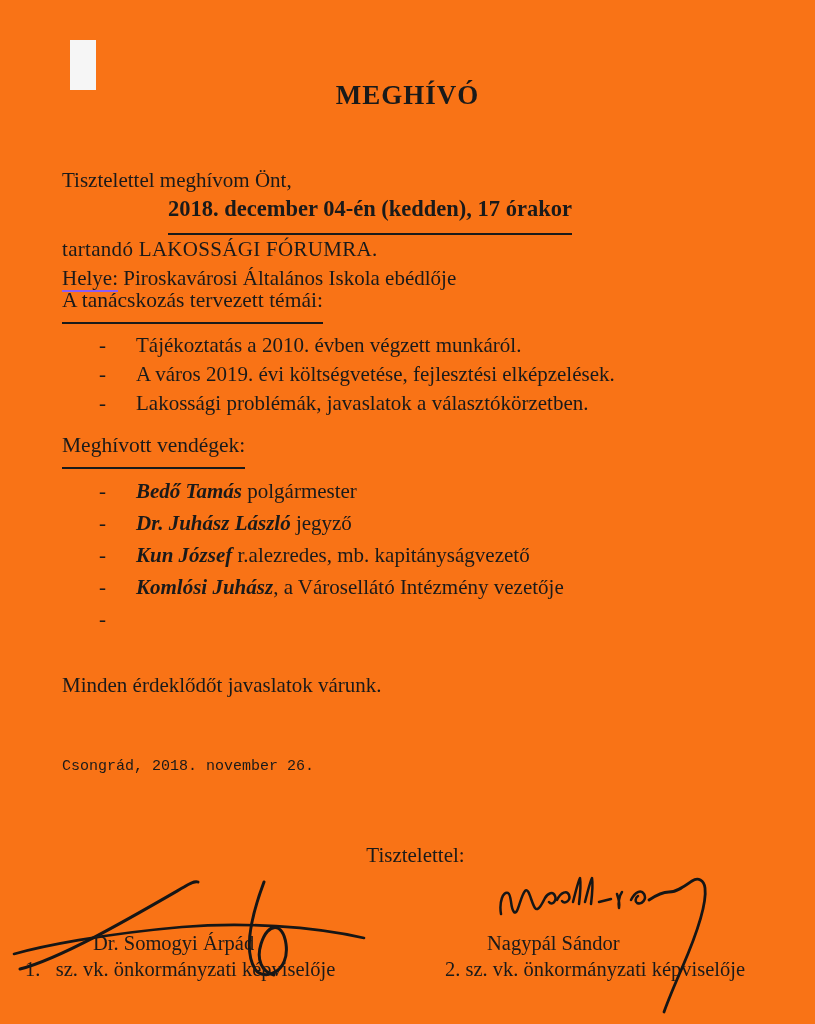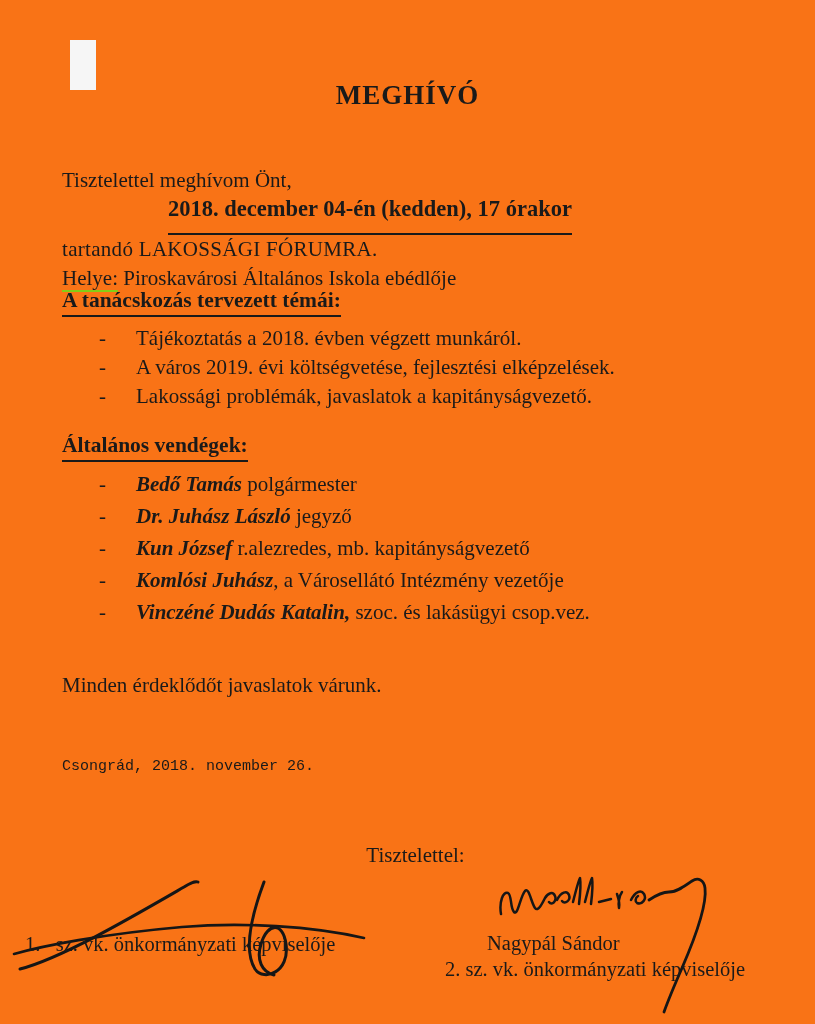--- a/index.html
+++ b/index.html
@@ -43,30 +43,30 @@
     font-weight: bold;
     font-size: 22.5px;
     display: inline-block;
     border-bottom: 2.5px solid #1a1a1a;
     padding-bottom: 11px;
     line-height: 26px;
   }
   .caps { letter-spacing: 0.3px; }
   .ul-label {
     display: inline-block;
-    border-bottom: 2px solid #84cc16;
+    border-bottom: 2px solid #8b5cf6;
     line-height: 24px;
   }
 
   .section-heading {
     font-size: 21.5px;
-    font-weight: bold;
+    font-weight: normal;
     display: inline-block;
     border-bottom: 2.5px solid #1a1a1a;
-    padding-bottom: 2px;
+    padding-bottom: 9px;
     line-height: 25px;
   }
 
   .topics { left: 62px; top: 288px; width: 720px; font-size: 21px; }
   .guests { left: 62px; top: 433px; width: 720px; font-size: 21px; }
 
   .li {
     display: flex;
     margin-top: 6px;
     line-height: 23px;
@@ -124,53 +124,52 @@
       <span class="date-text">2018. december 04-én (kedden), 17 órakor</span>
     </div>
     <div class="caps">tartandó LAKOSSÁGI FÓRUMRA.</div>
     <div><span class="ul-label">Helye:</span><span> Piroskavárosi Általános Iskola ebédlője</span></div>
   </div>
 
   <div class="abs topics">
     <span class="section-heading">A tanácskozás tervezett témái:</span>
     <div class="li">
       <span class="dash">-</span>
-      <span>Tájékoztatás a 2018. évben végzett munkáról.</span>
+      <span>Tájékoztatás a 2010. évben végzett munkáról.</span>
     </div>
     <div class="li">
       <span class="dash">-</span>
       <span>A város 2019. évi költségvetése, fejlesztési elképzelések.</span>
     </div>
     <div class="li">
       <span class="dash">-</span>
-      <span>Lakossági problémák, javaslatok a kapitányságvezető.</span>
+      <span>Lakossági problémák, javaslatok a választókörzetben.</span>
     </div>
   </div>
 
   <div class="abs guests">
-    <span class="section-heading">Általános vendégek:</span>
+    <span class="section-heading">Meghívott vendégek:</span>
     <div class="li">
       <span class="dash">-</span>
       <span><span class="guest-name">Bedő Tamás</span><span> polgármester</span></span>
     </div>
     <div class="li">
       <span class="dash">-</span>
       <span><span class="guest-name">Dr. Juhász László</span><span> jegyző</span></span>
     </div>
     <div class="li">
       <span class="dash">-</span>
       <span><span class="guest-name">Kun József</span><span> r.alezredes, mb. kapitányságvezető</span></span>
     </div>
     <div class="li">
       <span class="dash">-</span>
       <span><span class="guest-name">Komlósi Juhász</span><span>, a Városellátó Intézmény vezetője</span></span>
     </div>
     <div class="li">
       <span class="dash">-</span>
-      <span><span class="guest-name">Vinczéné Dudás Katalin,</span><span> szoc. és lakásügyi csop.vez.</span></span>
     </div>
   </div>
 
   <div class="abs closing">Minden érdeklődőt javaslatok várunk.</div>
 
   <div class="abs place-date">Csongrád, 2018. november 26.</div>
 
   <div class="abs salutation">Tisztelettel:</div>
 
   <svg class="abs sig-svg" style="left:12px; top:872px;" width="390" height="115" viewBox="0 0 390 115">
@@ -184,20 +183,21 @@
     <path d="M 72,28 C 76,20 82,18 84,23 C 86,28 80,33 77,29" stroke-width="2.5"></path>
     <path d="M 88,30 C 90,22 93,10 95,6 C 96,12 95,24 94,32" stroke-width="2.5"></path>
     <path d="M 100,30 C 102,22 105,10 107,6 C 108,12 107,24 106,32" stroke-width="2.5"></path>
     <path d="M 114,30 L 126,27" stroke-width="2.5"></path>
     <path d="M 132,22 C 134,28 135,32 134,36 C 133,32 134,24 137,20" stroke-width="2.5"></path>
     <path d="M 146,28 C 150,20 156,17 159,22 C 162,27 157,33 152,31 C 150,30 150,26 153,24" stroke-width="2.5"></path>
     <path d="M 164,28 C 170,24 178,20 184,20 C 192,20 200,14 207,9 C 213,5 219,8 220,16 C 222,32 210,66 197,96 C 190,112 184,126 179,140" stroke-width="2.8"></path>
   </svg>
 
   <div class="abs sig sig-left">
+    <div class="sig-name-left">Dr. Somogyi Árpád</div>
     <div class="sig-title">1.   sz. vk. önkormányzati képviselője</div>
   </div>
 
   <div class="abs sig sig-right">
     <div class="sig-name-right">Nagypál Sándor</div>
     <div class="sig-title">2. sz. vk. önkormányzati képviselője</div>
   </div>
 
 </div>
 

